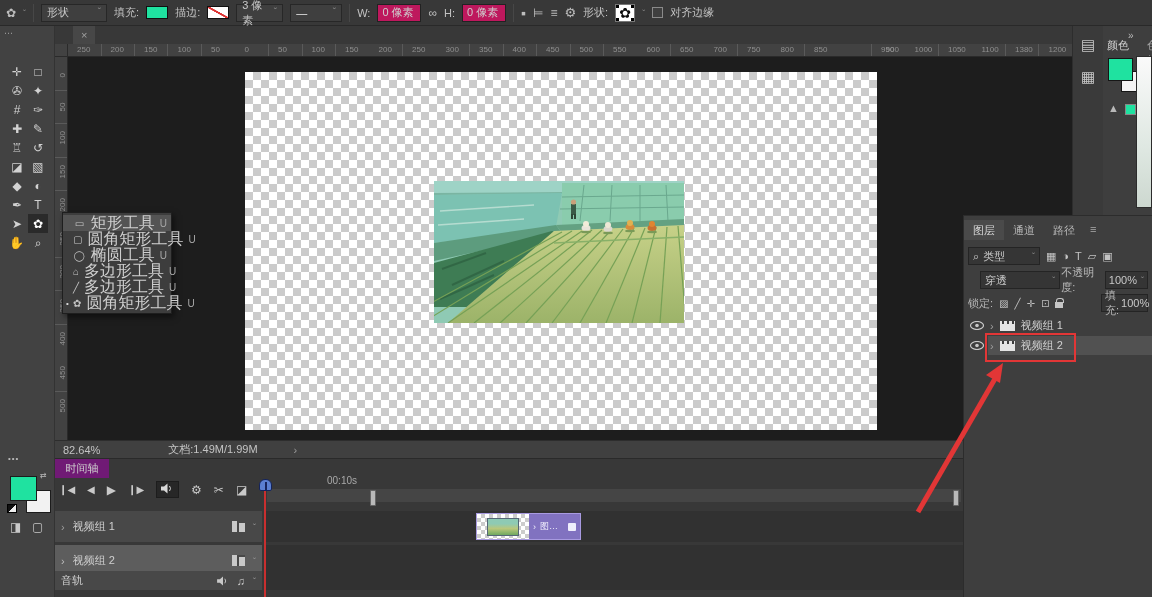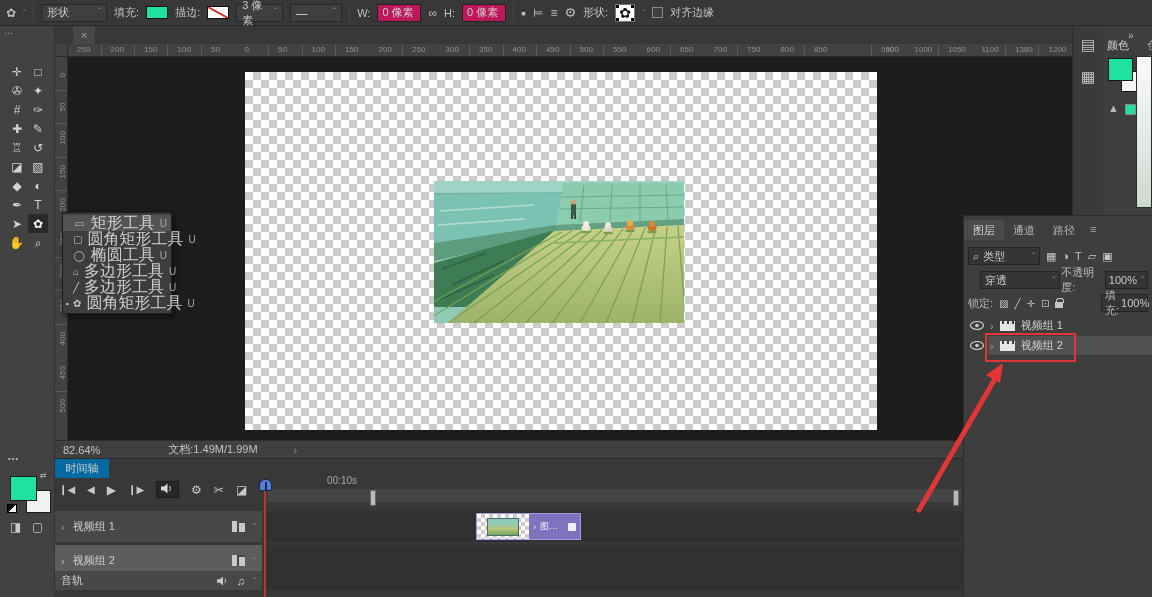--- a/index.html
+++ b/index.html
@@ -78,21 +78,21 @@
   .sm-item .sicon { width:13px; color:#c4c4c4; font-size:10px; text-align:center; }
   .sm-item .slabel { flex:1; white-space:nowrap; font-size:16px; }
   .sm-item .skey { color:#a8a8a8; font-size:10px; }
   
   #status-bar { position:absolute; left:55px; top:440px; width:908px; height:18px;
     background:#404040; border-top:1px solid #2d2d2d; display:flex; align-items:center;
     gap:0; z-index:6; color:#c4c4c4; }
   
   #timeline { position:absolute; left:55px; top:458px; width:908px; height:139px;
     background:#383838; border-top:1px solid #2a2a2a; z-index:6; }
-  #tl-tab { position:absolute; left:0; top:0; width:54px; height:19px; background:#0369a1;
+  #tl-tab { position:absolute; left:0; top:0; width:54px; height:19px; background:#701a75;
     display:flex; align-items:center; justify-content:center; color:#cfcfcf; }
   #tl-controls { position:absolute; left:4px; top:22px; display:flex; align-items:center; gap:12px; }
   .tctl { color:#c9c9c9; font-size:10px; }
   .tctl.audio { background:#272727; border:1px solid #1d1d1d; padding:1px 4px; }
   #tl-ruler-band { position:absolute; left:212px; top:30px; width:694px; height:13px; background:#454545; }
   #tl-time { position:absolute; left:272px; top:16px; color:#a9a9a9; font-size:10px; }
   .wa-handle { position:absolute; top:31px; width:6px; height:16px; background:#b9b9b9;
     border:1px solid #666; border-radius:1px; }
   #playhead { position:absolute; left:204px; top:20px; width:13px; height:12px;
     background:#5b7fd0; border:1px solid #14235a; border-radius:6px 6px 2px 2px; z-index:4; }

